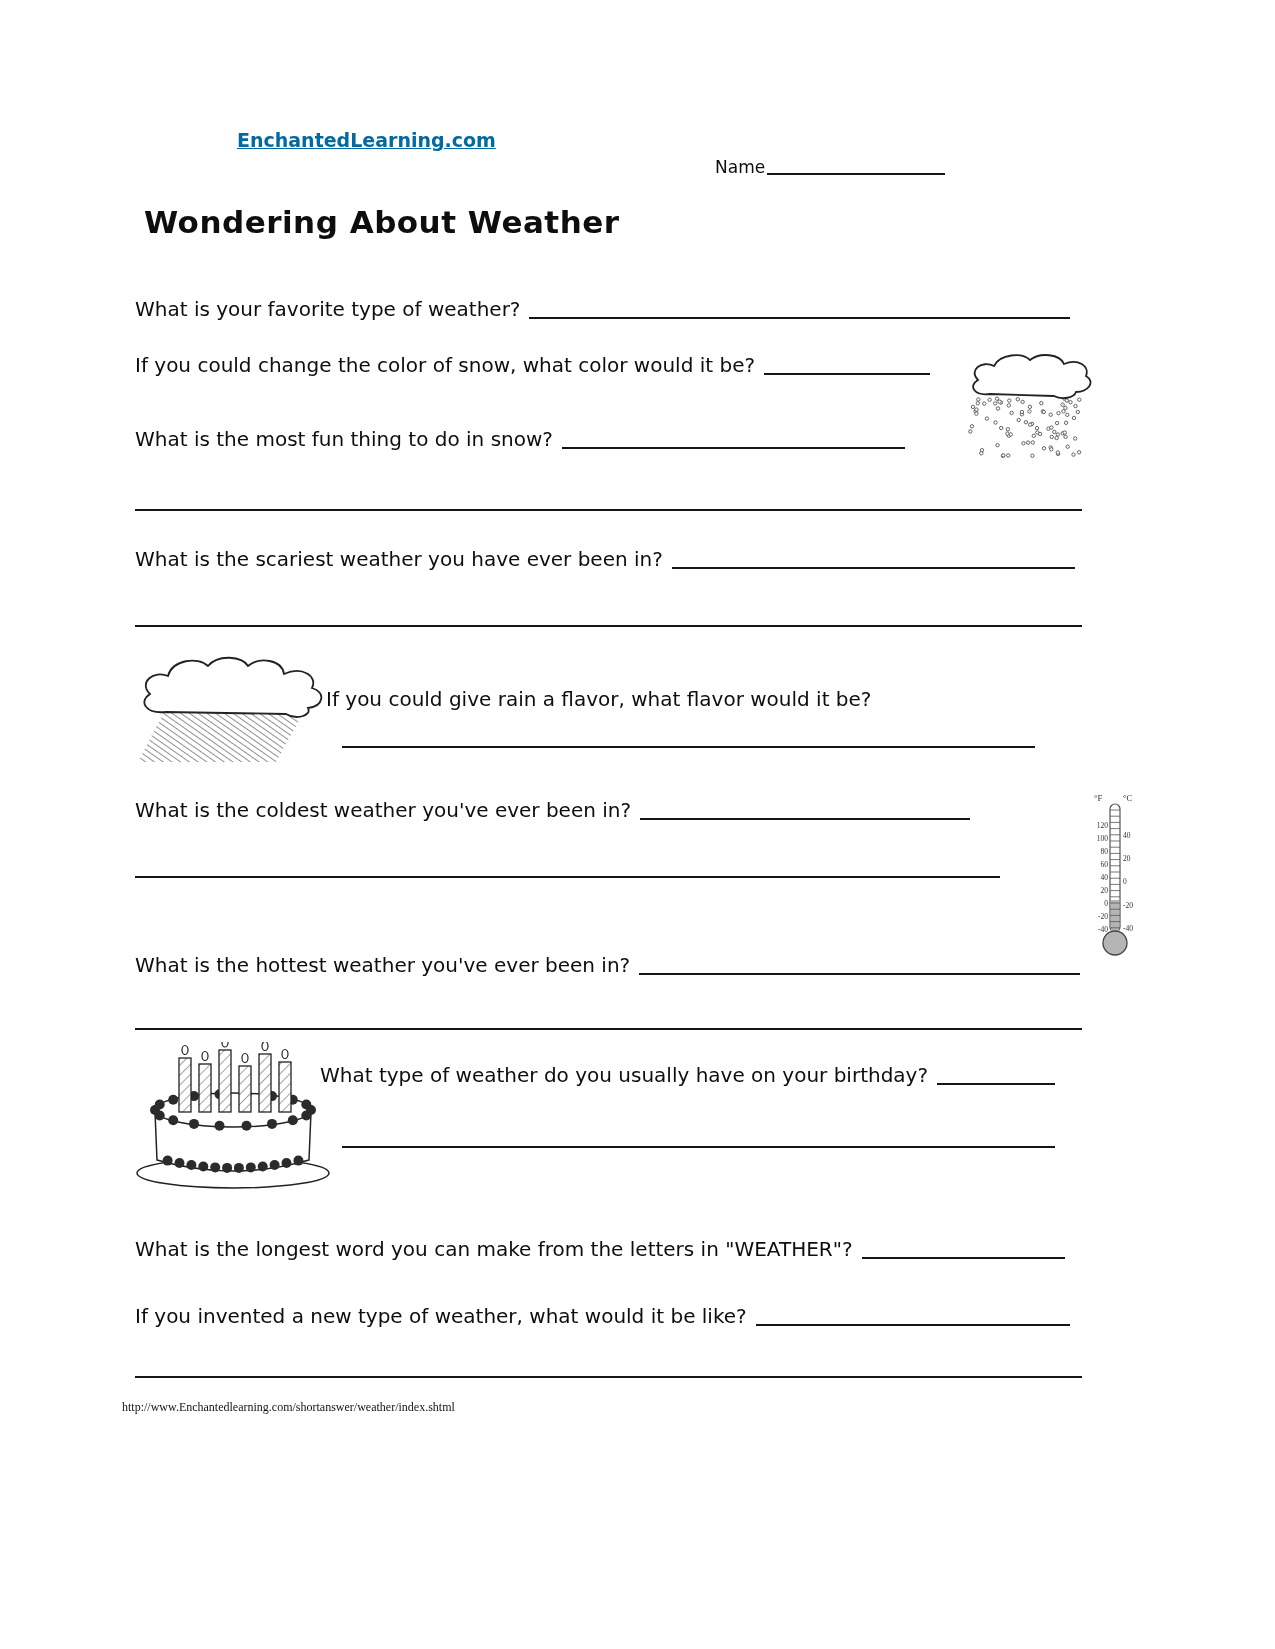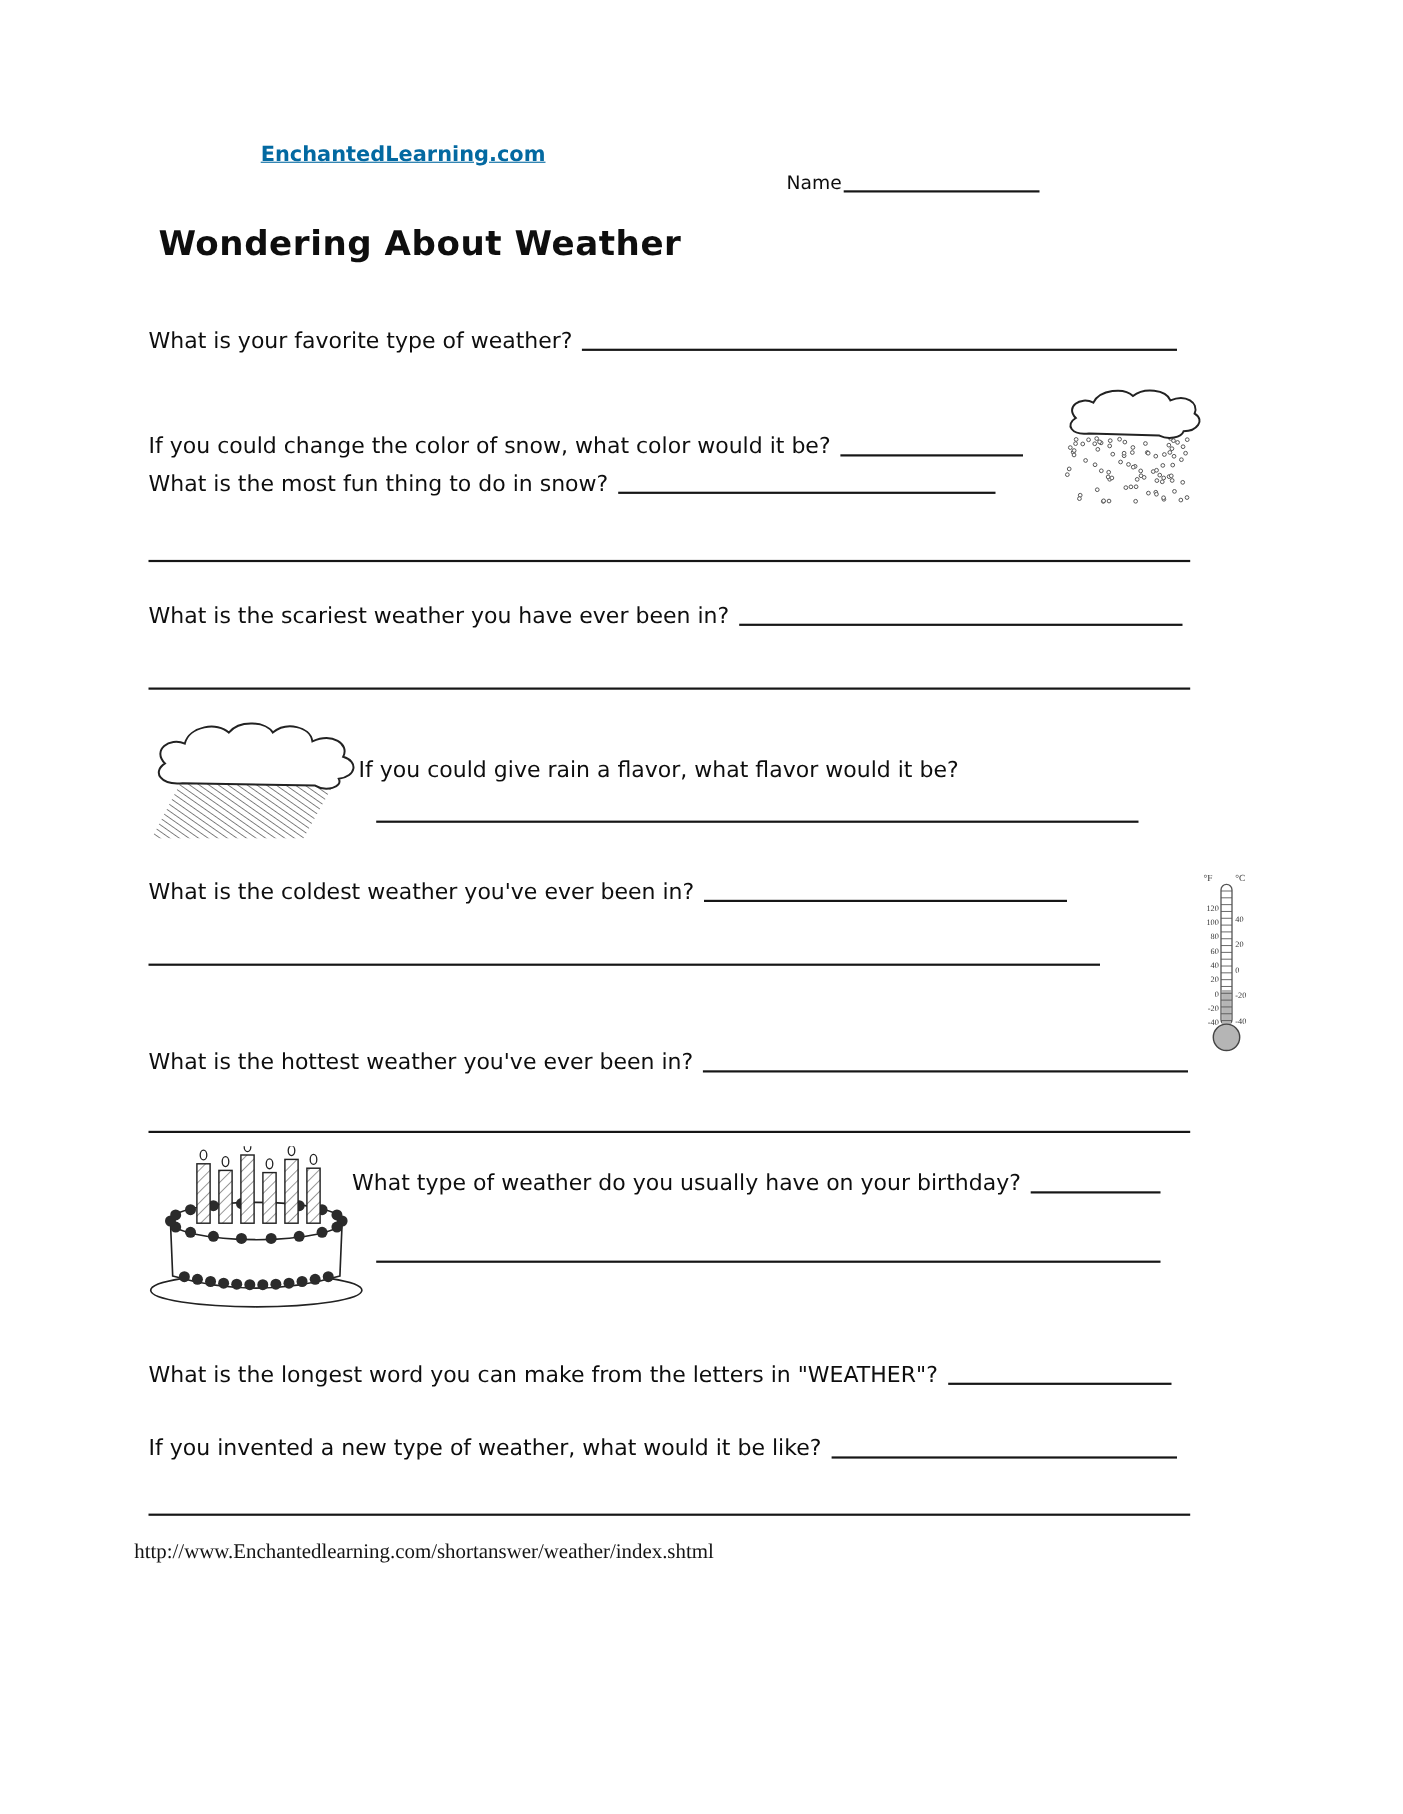--- a/index.html
+++ b/index.html
@@ -9,21 +9,21 @@
         color:#0369a1;text-decoration:underline;cursor:pointer;}
   .title{position:absolute;left:144px;top:156px;font-size:31px;font-weight:bold;
          letter-spacing:.5px;margin-top:48px;}
   .q{position:absolute;display:flex;align-items:flex-end;font-size:20px;
      line-height:1.3;white-space:nowrap;}
   .q .lbl{flex:0 0 auto;}
   .blank{flex:1 0 auto;min-width:30px;border-bottom:2.5px solid #161616;
          margin-left:9px;margin-bottom:3px;height:0;}
   .hline{position:absolute;height:0;border-top:2.5px solid #161616;}
   .namerow{font-size:17px;align-items:flex-end;}
-  .footer{position:absolute;left:122px;top:1400px;font-size:19px;
+  .footer{position:absolute;left:122px;top:1400px;font-size:12px;
           font-family:"Liberation Serif",serif;color:#141414;}
   .art{position:absolute;}
 </style>
 </head>
 <body>
 
 <div class="page">
 
   <a class="site">EnchantedLearning.com</a>
   <div class="title">Wondering About Weather</div>
@@ -32,21 +32,21 @@
     <span class="lbl">Name</span>
     <span class="blank" style="margin-left:2px;"></span>
   </div>
 
   <div class="q" style="left:135px;top:250px;width:935px;margin-top:46px;">
     <span class="lbl">What is your favorite type of weather?</span>
     <span class="blank"></span>
   </div>
 
 
-  <div class="q" style="left:135px;top:392px;width:795px;">
+  <div class="q" style="left:135px;top:352px;width:795px;">
     <span class="lbl">If you could change the color of snow, what color would it be?</span>
     <span class="blank"></span>
   </div>
 
   <div class="q" style="left:135px;top:426px;width:770px;">
     <span class="lbl">What is the most fun thing to do in snow?</span>
     <span class="blank"></span>
   </div>
 
   <svg class="art" style="left:960px;top:352px;" width="135" height="108" viewBox="0 0 135 108">

